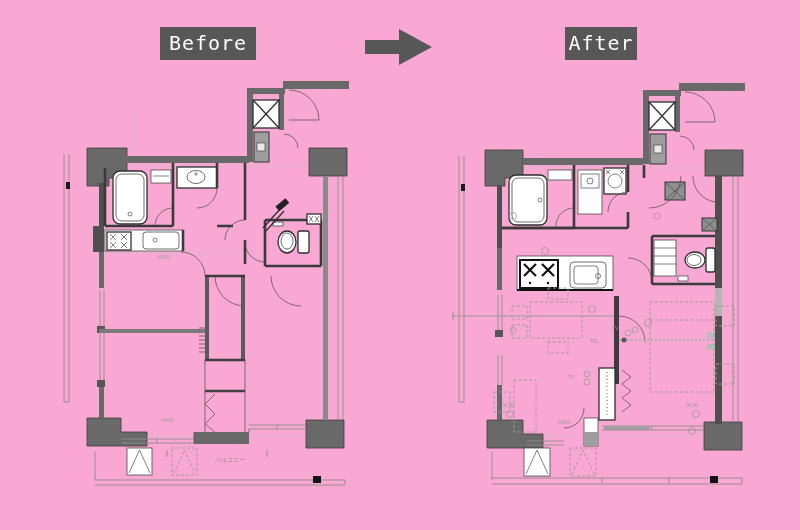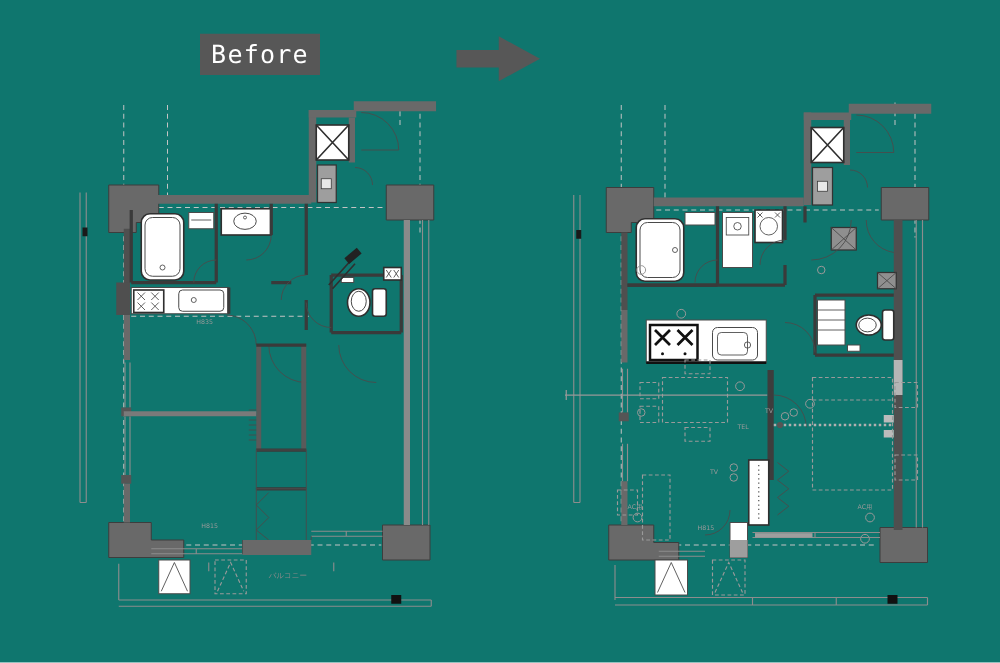--- a/index.html
+++ b/index.html
@@ -1,16 +1,16 @@
 <!DOCTYPE html>
 <html><head>
 <meta charset="utf-8">
 <style>
   html,body{margin:0;padding:0;background:#fff;}
-  .stage{position:relative;width:800px;height:530px;background:#0f766e;overflow:hidden;
+  .stage{position:relative;width:800px;height:530px;background:#f9a8d4;overflow:hidden;
          font-family:"DejaVu Sans",sans-serif;}
   .tag{position:absolute;height:33px;background:#575757;color:#fff;
        font-family:"DejaVu Sans Mono",monospace;font-size:20px;line-height:33px;
        text-align:center;letter-spacing:1px;}
   #tag-before{left:160px;top:27px;width:96px;}
   #tag-after{left:565px;top:27px;width:72px;}
   .arrow-wrap{position:absolute;left:365px;top:24px;width:70px;height:46px;}
   .plan{position:absolute;}
   #plan-before{left:57px;top:80px;width:292px;height:424px;}
   #plan-after{left:452px;top:80px;width:312px;height:424px;}
@@ -29,20 +29,21 @@
   .lightsym{stroke:#999;fill:none;stroke-width:0.8;}
   .txt{font-family:"DejaVu Sans",sans-serif;font-size:6px;fill:#8a8a8a;}
   .txt2{font-family:"DejaVu Sans",sans-serif;font-size:5px;fill:#9a9a9a;}
 </style>
 </head>
 <body>
 
 <div class="stage">
 
   <div class="tag" id="tag-before">Before</div>
+  <div class="tag" id="tag-after">After</div>
 
   <svg class="arrow-wrap" viewBox="0 0 70 46">
     <path d="M0,16 H34 V5 L67,23 34,41 V30 H0 Z" fill="#575757"></path>
   </svg>
 
   <svg class="plan" id="plan-before" viewBox="0 0 292 424">
 
     <g class="dsh">
       <path d="M42,4 V366 M77,4 V76 M263,2 V20 M279,4 V108"></path>
       <path d="M70,86 H250 M48,173 H190 M64,356 H248"></path>

